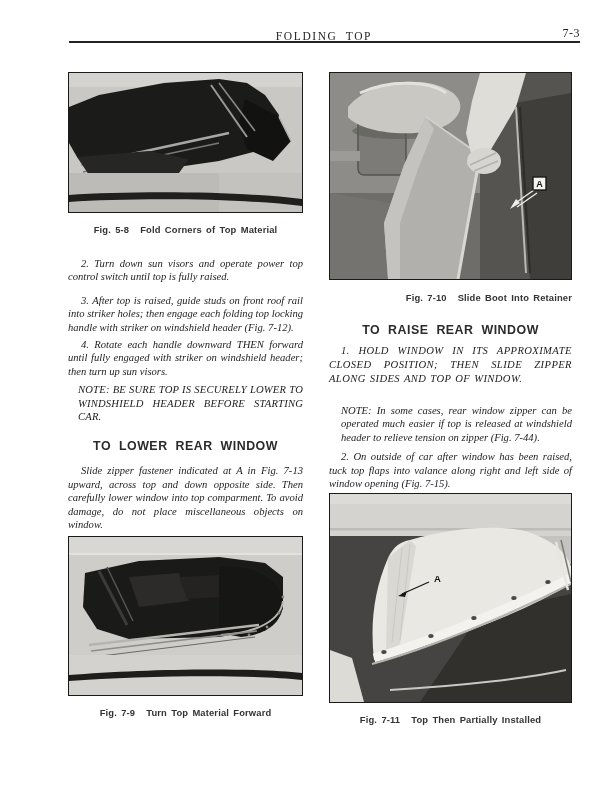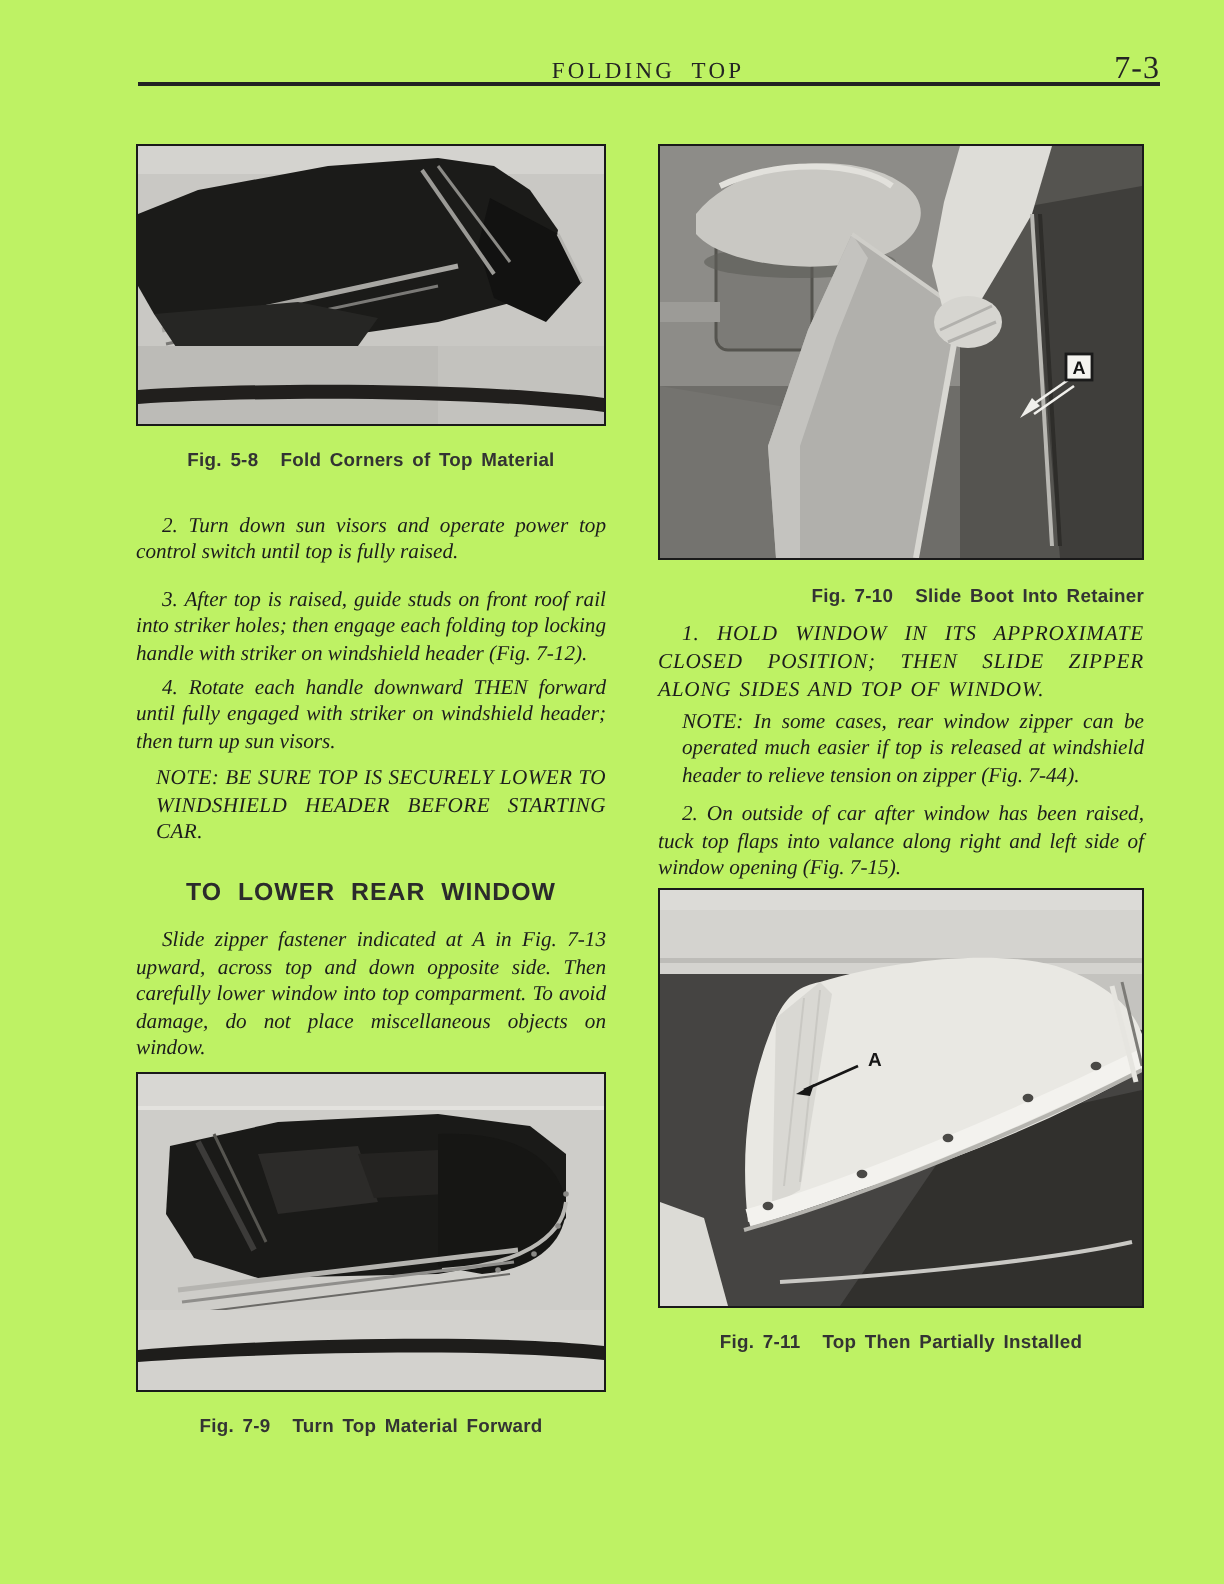--- a/index.html
+++ b/index.html
@@ -1,24 +1,24 @@
 <!DOCTYPE html>
 <html><head>
 <meta charset="utf-8">
 <style>
   html,body{margin:0;padding:0;background:#e8e8e8;}
   .page{
-    position:relative;width:612px;height:792px;background:#bef264;
+    position:relative;width:612px;height:792px;background:#ffffff;
     font-family:"Liberation Serif","DejaVu Serif",serif;color:#1c1c1c;
     overflow:hidden;margin:0 auto;
   }
   
   .header{position:absolute;left:68px;top:26px;width:512px;text-align:center;}
   .header-title{font-size:11.5px;letter-spacing:1.6px;word-spacing:4px;color:#242424;}
-  .page-number{position:absolute;right:0;top:0;font-size:16px;letter-spacing:0.5px;color:#242424;}
+  .page-number{position:absolute;right:0;top:0;font-size:12px;letter-spacing:0.5px;color:#242424;}
   .header-rule{position:absolute;left:69px;top:41px;width:511px;border-top:2px solid #232323;}
   
   .col{position:absolute;top:72px;}
   .col-left{left:68px;width:235px;}
   .col-right{left:329px;width:243px;}
   
   .photo-frame{border:1px solid #1a1a1a;line-height:0;background:#c9c8c4;}
   .photo-frame svg{display:block;}
   
   .caption{font-family:"Liberation Sans","DejaVu Sans",sans-serif;font-size:9.4px;
@@ -38,21 +38,21 @@
   .p-step3{margin-top:10px;}
   .p-step4{margin-top:4px;}
   .p-noteL{margin-top:5px;}
   .h-lower{margin-top:16px;}
   .p-slide{margin-top:11px;}
   .fig9{margin-top:4px;}
   .cap-9{margin-top:11px;}
   .cap-10{margin-top:12px;text-align:right;}
   .h-raise{margin-top:19px;}
   .p-step1{margin-top:7px;}
-  .p-noteR{margin-top:2px;}
+  .p-noteR{margin-top:18px;}
   .p-step2r{margin-top:6px;}
   .fig11{margin-top:3px;}
   .cap-11{margin-top:11px;}
   .callout-a{font-family:"Liberation Sans","DejaVu Sans",sans-serif;font-weight:bold;}
 </style>
 </head>
 <body>
 
 <div class="page">
 
@@ -148,20 +148,21 @@
         <path d="M207,120 L187,134" stroke="#f0efeb" stroke-width="1.3" fill="none"></path>
         <polygon points="180,136 190,130 186,126" fill="#f0efeb"></polygon>
         <rect x="203" y="104" width="13" height="13" fill="#f4f3ef" stroke="#1a1a1a" stroke-width="1.4"></rect>
         <text class="callout-a" x="209.5" y="114" font-size="9" text-anchor="middle" fill="#111">A</text>
       </svg>
     </div>
     <div class="caption cap-10">
       <span class="cap-label">Fig. 7-10</span><span>Slide Boot Into Retainer</span>
     </div>
 
+    <h2 class="h-raise">TO RAISE REAR WINDOW</h2>
     <p class="step caps p-step1" style="text-indent:12px;">1. HOLD WINDOW IN ITS APPROXIMATE CLOSED POSITION; THEN SLIDE ZIPPER ALONG SIDES AND TOP OF WINDOW.</p>
     <p class="note-right p-noteR">NOTE: In some cases, rear window zipper can be operated much easier if top is released at windshield header to relieve tension on zipper (Fig. 7-44).</p>
     <p class="step p-step2r" style="text-indent:12px;">2. On outside of car after window has been raised, tuck top flaps into valance along right and left side of window opening (Fig. 7-15).</p>
 
     <div class="photo-frame fig11" style="width:241px;height:208px;">
       <svg width="241" height="208" viewBox="0 0 241 208">
         <rect x="0" y="0" width="241" height="208" fill="#454442"></rect>
         <rect x="0" y="0" width="241" height="42" fill="#d4d3cf"></rect>
         <rect x="0" y="0" width="241" height="10" fill="#dcdbd7"></rect>
         <rect x="0" y="34" width="241" height="2.5" fill="#bdbcb8"></rect>

